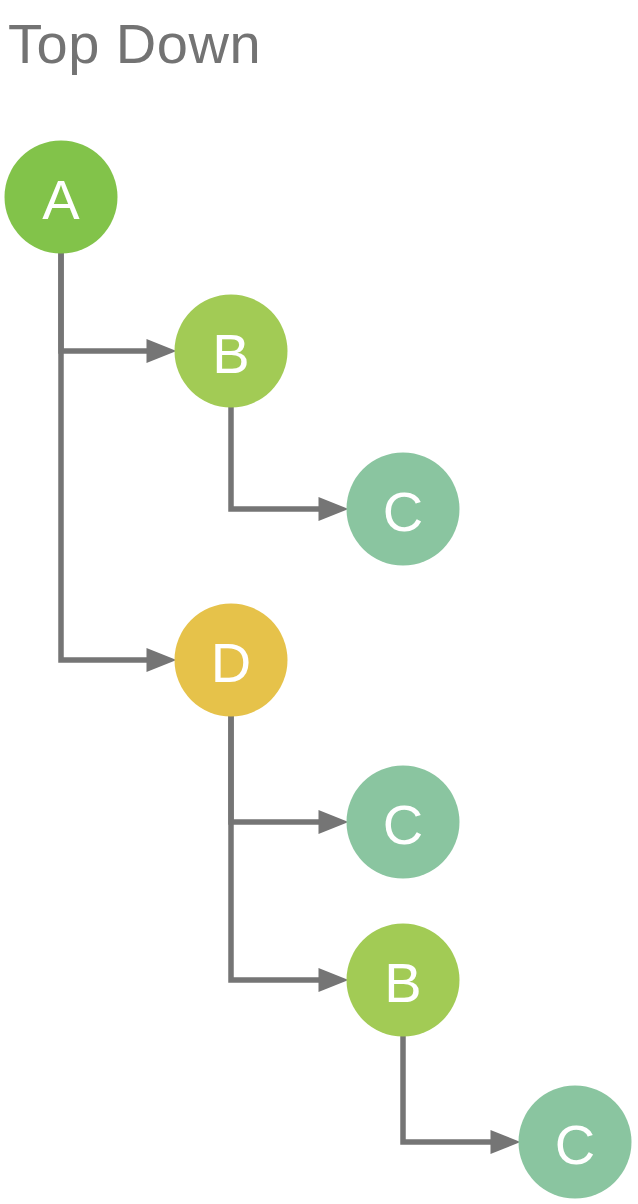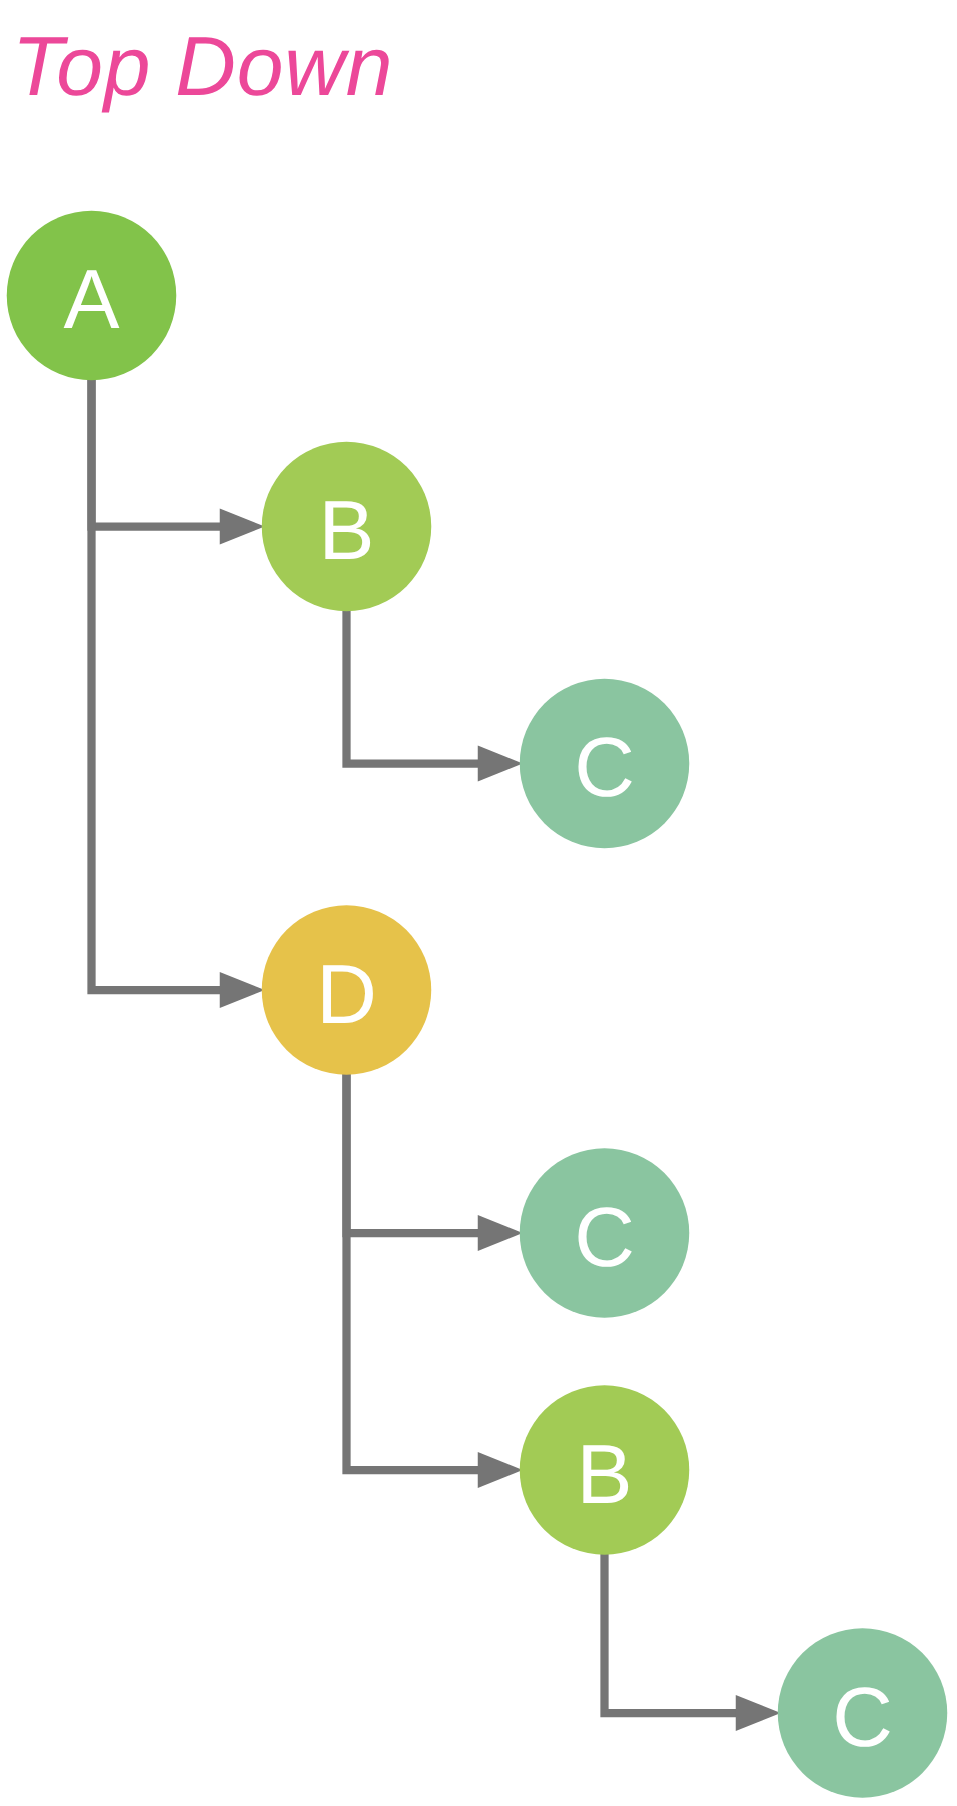--- a/index.html
+++ b/index.html
@@ -15,24 +15,23 @@
     overflow: hidden;
     font-family: "Liberation Sans", sans-serif;
   }
   .diagram-title {
     position: absolute;
     left: 8px;
     top: 10px;
     font-size: 56px;
     font-weight: 300;
     line-height: 1.2;
-    color: #ec4899;
+    color: #737373;
     letter-spacing: 0.5px;
     white-space: nowrap;
-    font-style: italic;
   }
   .diagram-svg {
     position: absolute;
     left: 0;
     top: 0;
   }
   .node-label-text {
     font-family: "Liberation Sans", sans-serif;
     font-weight: 300;
     fill: #ffffff;

